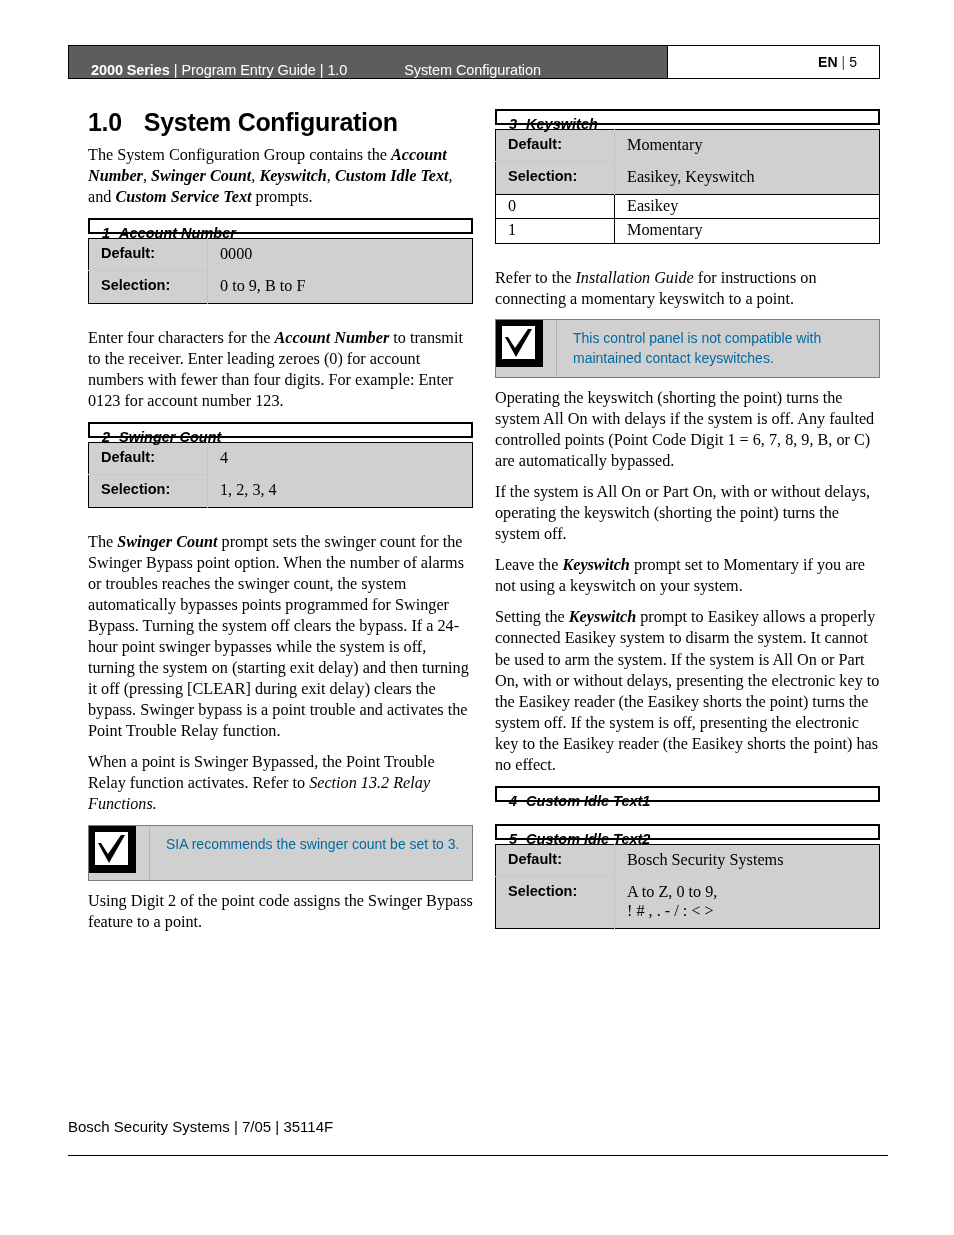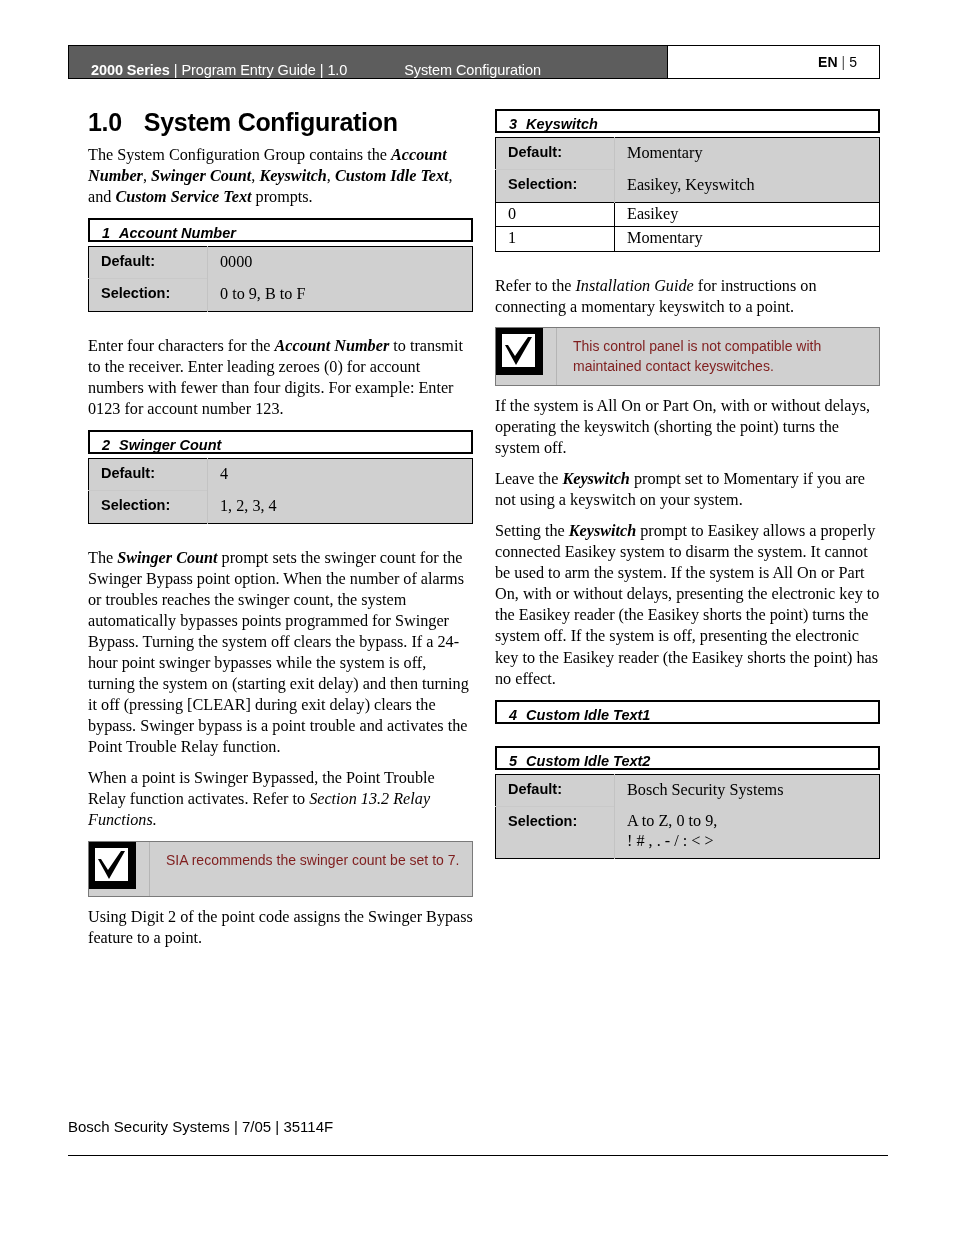--- a/index.html
+++ b/index.html
@@ -93,21 +93,21 @@
   .prompt-bar {
     border: 2.5px solid #000;
     background: #ffffff;
     font-family: "Liberation Sans", sans-serif;
     font-style: italic;
     font-weight: bold;
     font-size: 14.5px;
     padding: 5px 0 5px 12px;
     box-sizing: border-box;
     margin: 4px 0 4px 0;
-    height: 24px;
+    height: 16px;
     line-height: 16px;
   }
   .prompt-bar .pnum { margin-right: 9px; }
 
   
   .spec-table {
     border: 1px solid #000;
     border-collapse: collapse;
     width: 100%;
     margin-bottom: 24px;
@@ -169,21 +169,21 @@
     background: #000000;
     display: block;
   }
   .note-icon svg { display: block; }
   .note-text {
     flex: 1 1 auto;
     font-family: "Liberation Sans", sans-serif;
     font-size: 14px;
     line-height: 1.38;
     padding: 9px 0 9px 16px;
-    color: #7f1d1d;
+    color: #0369a1;
   }
 
   
   .footer-rule {
     position: absolute;
     left: 68px;
     top: 1155px;
     width: 820px;
     border-top: 1.5px solid #000;
   }
@@ -265,21 +265,21 @@
   <div class="note">
     <div class="note-icon-wrap">
       <div class="note-icon">
         <svg width="47" height="47" viewBox="0 0 47 47" aria-hidden="true">
           <rect x="0" y="0" width="47" height="47" fill="#000000"></rect>
           <rect x="6" y="6" width="33" height="33" fill="#ffffff"></rect>
           <path d="M9 17 L20 37 L36 9 L32 9 L19 28 L12 17 Z" fill="#000000"></path>
         </svg>
       </div>
     </div>
-    <div class="note-text">SIA recommends the swinger count be set to 7.</div>
+    <div class="note-text">SIA recommends the swinger count be set to 3.</div>
   </div>
 
   <p class="body">Using Digit 2 of the point code assigns the Swinger Bypass feature to a point.</p>
 
 </div>
 
 <div class="col col-right">
 
   <div class="prompt-bar">
     <span class="pnum">3</span><span>Keyswitch</span>
@@ -314,20 +314,21 @@
         <svg width="47" height="47" viewBox="0 0 47 47" aria-hidden="true">
           <rect x="0" y="0" width="47" height="47" fill="#000000"></rect>
           <rect x="6" y="6" width="33" height="33" fill="#ffffff"></rect>
           <path d="M9 17 L20 37 L36 9 L32 9 L19 28 L12 17 Z" fill="#000000"></path>
         </svg>
       </div>
     </div>
     <div class="note-text">This control panel is not compatible with maintained contact keyswitches.</div>
   </div>
 
+  <p class="body">Operating the keyswitch (shorting the point) turns the system All On with delays if the system is off. Any faulted controlled points (Point Code Digit 1 = 6, 7, 8, 9, B, or C) are automatically bypassed.</p>
 
   <p class="body">If the system is All On or Part On, with or without delays, operating the keyswitch (shorting the point) turns the system off.</p>
 
   <p class="body"><span>Leave the </span><span class="bi">Keyswitch</span><span> prompt set to Momentary if you are not using a keyswitch on your system.</span></p>
 
   <p class="body"><span>Setting the </span><span class="bi">Keyswitch</span><span> prompt to Easikey allows a properly connected Easikey system to disarm the system. It cannot be used to arm the system. If the system is All On or Part On, with or without delays, presenting the electronic key to the Easikey reader (the Easikey shorts the point) turns the system off. If the system is off, presenting the electronic key to the Easikey reader (the Easikey shorts the point) has no effect.</span></p>
 
   <div class="prompt-bar">
     <span class="pnum">4</span><span>Custom Idle Text1</span>
   </div>

